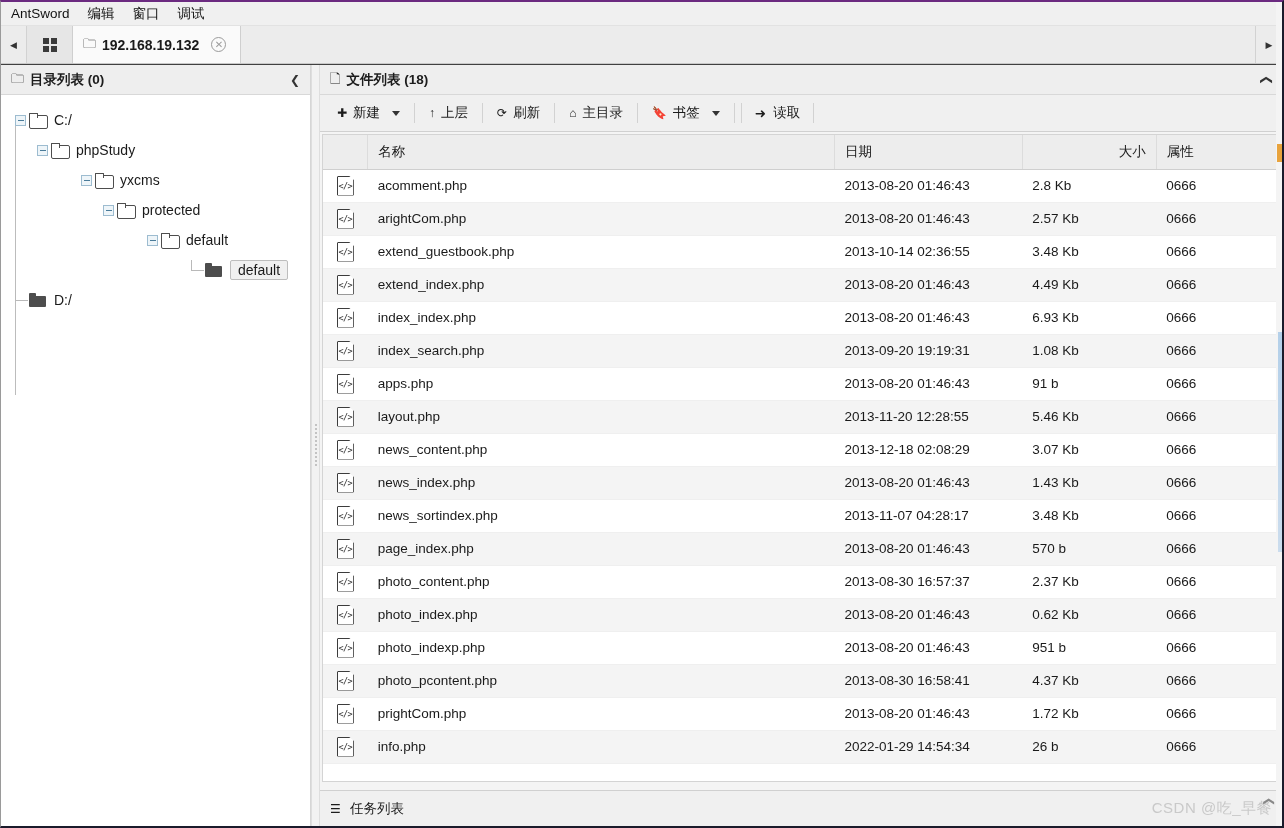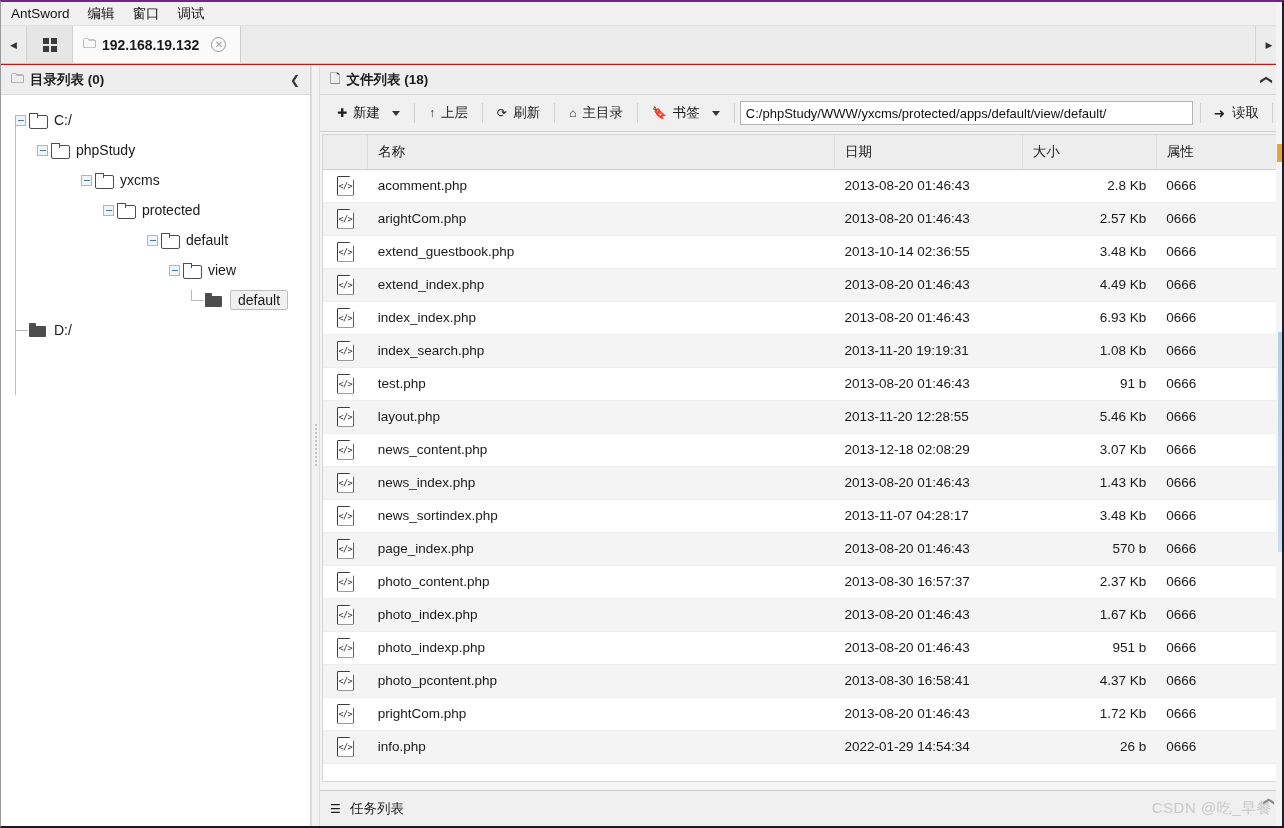--- a/index.html
+++ b/index.html
@@ -6,21 +6,21 @@
   html, body {
     width: 1284px; height: 828px;
     font-family: "Liberation Sans", "DejaVu Sans", sans-serif;
     font-size: 13px;
     background: #ffffff;
     overflow: hidden;
   }
   #app {
     width: 1284px; height: 828px;
     position: relative;
-    background: #b91c1c;
+    background: #404040;
     border-top: 2px solid #6b2a80;
     border-left: 1px solid #9a9a9a;
     border-right: 2px solid #1b1b2b;
     border-bottom: 2px solid #1b1b2b;
   }
 
   
   .menubar {
     height: 24px;
     background: #f0f0f0;
@@ -319,21 +319,21 @@
     padding: 0 10px;
     border-bottom: 1px solid #efefef;
     white-space: nowrap;
     overflow: hidden;
   }
   tbody tr:nth-child(even) { background: #f4f4f4; }
   tbody tr:nth-child(odd) { background: #ffffff; }
   .col-icon { width: 44px; padding: 0 !important; text-align: center; }
   .col-name { width: 460px; }
   .col-date { width: 185px; }
-  .col-size { width: 132px; text-align: right; }
+  .col-size { width: 132px; text-align: left; }
   .col-attr { width: 120px; }
   .fileicon {
     display: inline-block;
     width: 17px; height: 20px;
     position: relative;
     vertical-align: middle;
   }
   .fileicon::before {
     content: "";
     position: absolute; inset: 0;
@@ -486,27 +486,20 @@
 
 
         <div class="tree-row" style="padding-left:140px">
           <span class="toggle">
               <i class="toggle-dash"></i>
             </span>
           <span class="folder open"></span>
           <span class="tlabel">default</span>
         </div>
 
-        <div class="tree-row" style="padding-left:162px">
-          <span class="toggle">
-              <i class="toggle-dash"></i>
-            </span>
-          <span class="folder open"></span>
-          <span class="tlabel">view</span>
-        </div>
 
         <div class="tree-row" style="padding-left:184px">
           <span class="elbow"></span>
           <span class="folder closed"></span>
           <span class="tlabel selected">default</span>
         </div>
 
         <div class="tree-row" style="padding-left:8px">
           <span class="elbow"></span>
           <span class="folder closed"></span>
@@ -548,37 +541,36 @@
           <span class="ic">⌂</span>
           <span>主目录</span>
         </div>
         <div class="tb-sep"></div>
         <div class="tb-btn">
           <span class="ic">🔖</span>
           <span>书签</span>
           <span class="caret"></span>
         </div>
         <div class="tb-sep"></div>
-        <input class="path-input" type="text" value="C:/phpStudy/WWW/yxcms/protected/apps/default/view/default/" style="">
         <div class="tb-sep"></div>
         <div class="read-btn">
           <span class="ic">➜</span>
           <span>读取</span>
         </div>
         <div class="tb-sep"></div>
       </div>
 
       <div class="table-wrap">
         <table>
           <thead>
             <tr>
               <th class="col-icon"></th>
               <th class="col-name">名称</th>
               <th class="col-date">日期</th>
-              <th class="col-size" style="text-align:left">大小</th>
+              <th class="col-size" style="text-align:right">大小</th>
               <th class="col-attr">属性</th>
             </tr>
           </thead>
           <tbody id="file-rows">
               <tr>
                 <td class="col-icon"><span class="fileicon"><span>&lt;/&gt;</span></span></td>
                 <td class="col-name">acomment.php</td>
                 <td class="col-date">2013-08-20 01:46:43</td>
                 <td class="col-size">2.8 Kb</td>
                 <td class="col-attr">0666</td>
@@ -607,27 +599,27 @@
               <tr>
                 <td class="col-icon"><span class="fileicon"><span>&lt;/&gt;</span></span></td>
                 <td class="col-name">index_index.php</td>
                 <td class="col-date">2013-08-20 01:46:43</td>
                 <td class="col-size">6.93 Kb</td>
                 <td class="col-attr">0666</td>
               </tr>
               <tr>
                 <td class="col-icon"><span class="fileicon"><span>&lt;/&gt;</span></span></td>
                 <td class="col-name">index_search.php</td>
-                <td class="col-date">2013-11-20 19:19:31</td>
+                <td class="col-date">2013-09-20 19:19:31</td>
                 <td class="col-size">1.08 Kb</td>
                 <td class="col-attr">0666</td>
               </tr>
               <tr>
                 <td class="col-icon"><span class="fileicon"><span>&lt;/&gt;</span></span></td>
-                <td class="col-name">test.php</td>
+                <td class="col-name">apps.php</td>
                 <td class="col-date">2013-08-20 01:46:43</td>
                 <td class="col-size">91 b</td>
                 <td class="col-attr">0666</td>
               </tr>
               <tr>
                 <td class="col-icon"><span class="fileicon"><span>&lt;/&gt;</span></span></td>
                 <td class="col-name">layout.php</td>
                 <td class="col-date">2013-11-20 12:28:55</td>
                 <td class="col-size">5.46 Kb</td>
                 <td class="col-attr">0666</td>
@@ -664,21 +656,21 @@
                 <td class="col-icon"><span class="fileicon"><span>&lt;/&gt;</span></span></td>
                 <td class="col-name">photo_content.php</td>
                 <td class="col-date">2013-08-30 16:57:37</td>
                 <td class="col-size">2.37 Kb</td>
                 <td class="col-attr">0666</td>
               </tr>
               <tr>
                 <td class="col-icon"><span class="fileicon"><span>&lt;/&gt;</span></span></td>
                 <td class="col-name">photo_index.php</td>
                 <td class="col-date">2013-08-20 01:46:43</td>
-                <td class="col-size">1.67 Kb</td>
+                <td class="col-size">0.62 Kb</td>
                 <td class="col-attr">0666</td>
               </tr>
               <tr>
                 <td class="col-icon"><span class="fileicon"><span>&lt;/&gt;</span></span></td>
                 <td class="col-name">photo_indexp.php</td>
                 <td class="col-date">2013-08-20 01:46:43</td>
                 <td class="col-size">951 b</td>
                 <td class="col-attr">0666</td>
               </tr>
               <tr>

